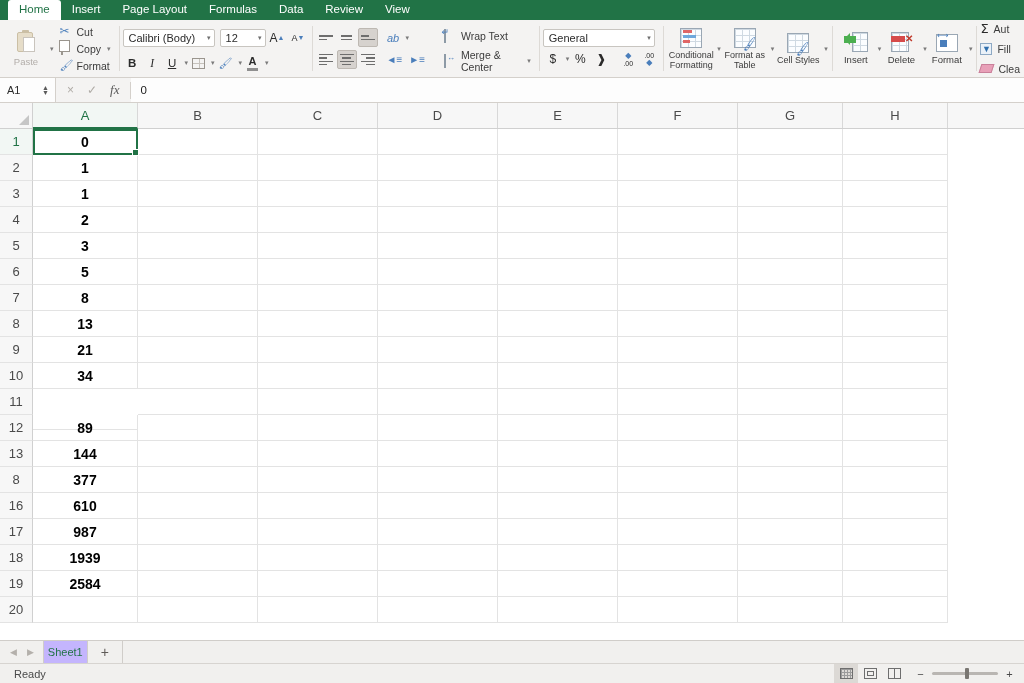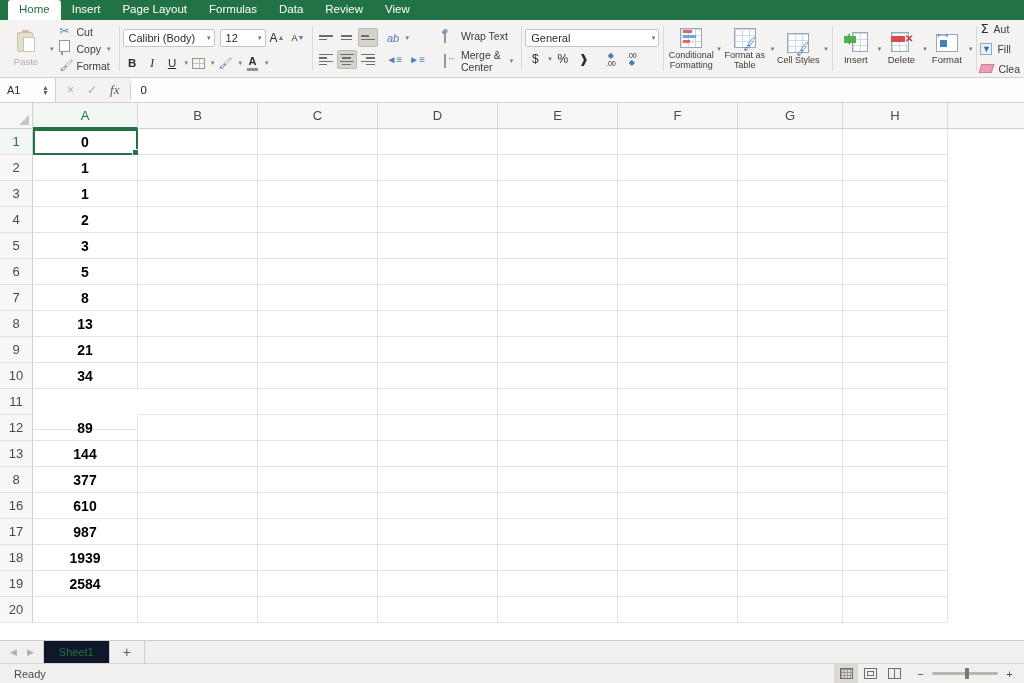--- a/index.html
+++ b/index.html
@@ -111,21 +111,21 @@
   .al-left i:nth-child(odd){width:100%;} .al-left i:nth-child(even){width:62%;}
   .al-ctr i{margin:0 auto;} .al-ctr i:nth-child(odd){width:100%;} .al-ctr i:nth-child(even){width:62%;}
   .al-right i{margin-left:auto;} .al-right i:nth-child(odd){width:100%;} .al-right i:nth-child(even){width:62%;}
   .orient { font-size: 11px; color: #4a7ebb; font-style: italic; }
   .indent { font-size: 10px; color: #4a7ebb; }
   .wrap-ico, .merge-ico { width: 14px; height: 11px; border: 1px solid #8d9aa6; position: relative; background:#fff; }
   .wrap-ico::after { content:"↵"; position:absolute; right:-4px; top:-3px; font-size:9px; color:#4a7ebb; }
   .merge-ico::after { content:"↔"; position:absolute; left:2px; top:-2px; font-size:8px; color:#4a7ebb; }
 
   
-  .numfld { width: 134px; }
+  .numfld { width: 112px; }
   .numbtn { min-width: 20px; height: 18px; display:flex; align-items:center; justify-content:center;
             font-size: 12px; color:#2b2b2b; cursor:default; }
   .dec-ico { display:flex; flex-direction:column; align-items:center; line-height:1; font-size:7px; color:#2b2b2b;}
   .dec-ico .arw { color:#4a7ebb; font-size:8px;}
 
   
   .stylebtn {
     width: 48px; display:flex; flex-direction:column; align-items:center; justify-content:center;
     font-size: 9px; color:#3b3b3b; line-height: 10px; text-align:center; cursor: default; padding: 0 1px;
   }
@@ -218,22 +218,22 @@
     width: 5px; height: 5px; background: #217346; border: 1px solid #fff;
   }
 
   
   .sheetbar {
     height: 23px; background: #f1f0ee; border-top: 1px solid #d0cdc9;
     display: flex; align-items: stretch; flex: 0 0 23px;
   }
   .navarrows { display:flex; align-items:center; gap:10px; padding: 0 9px 0 10px; font-size:9px; color:#b4b0ab; }
   .stab {
-    display: flex; align-items: center; padding: 0 15px; font-size: 11px;
-    color: #217346; background: #0f172a; cursor: default;
+    display: flex; align-items: center; padding: 0 4px; font-size: 11px;
+    color: #217346; background: #c4b5fd; cursor: default;
     border-left: 1px solid #d0cdc9; border-right: 1px solid #d0cdc9;
   }
   .addsheet { display:flex; align-items:center; padding: 0 13px; font-size:14px; color:#5f5b57; cursor:default;
               border-right:1px solid #d0cdc9;}
 
   
   .statusbar {
     height: 20px; background: #f1f0ee; border-top: 1px solid #d7d4d0;
     display: flex; align-items: center; flex: 0 0 20px;
     font-size: 11px; color: #4a4a4a; padding-left: 14px;

